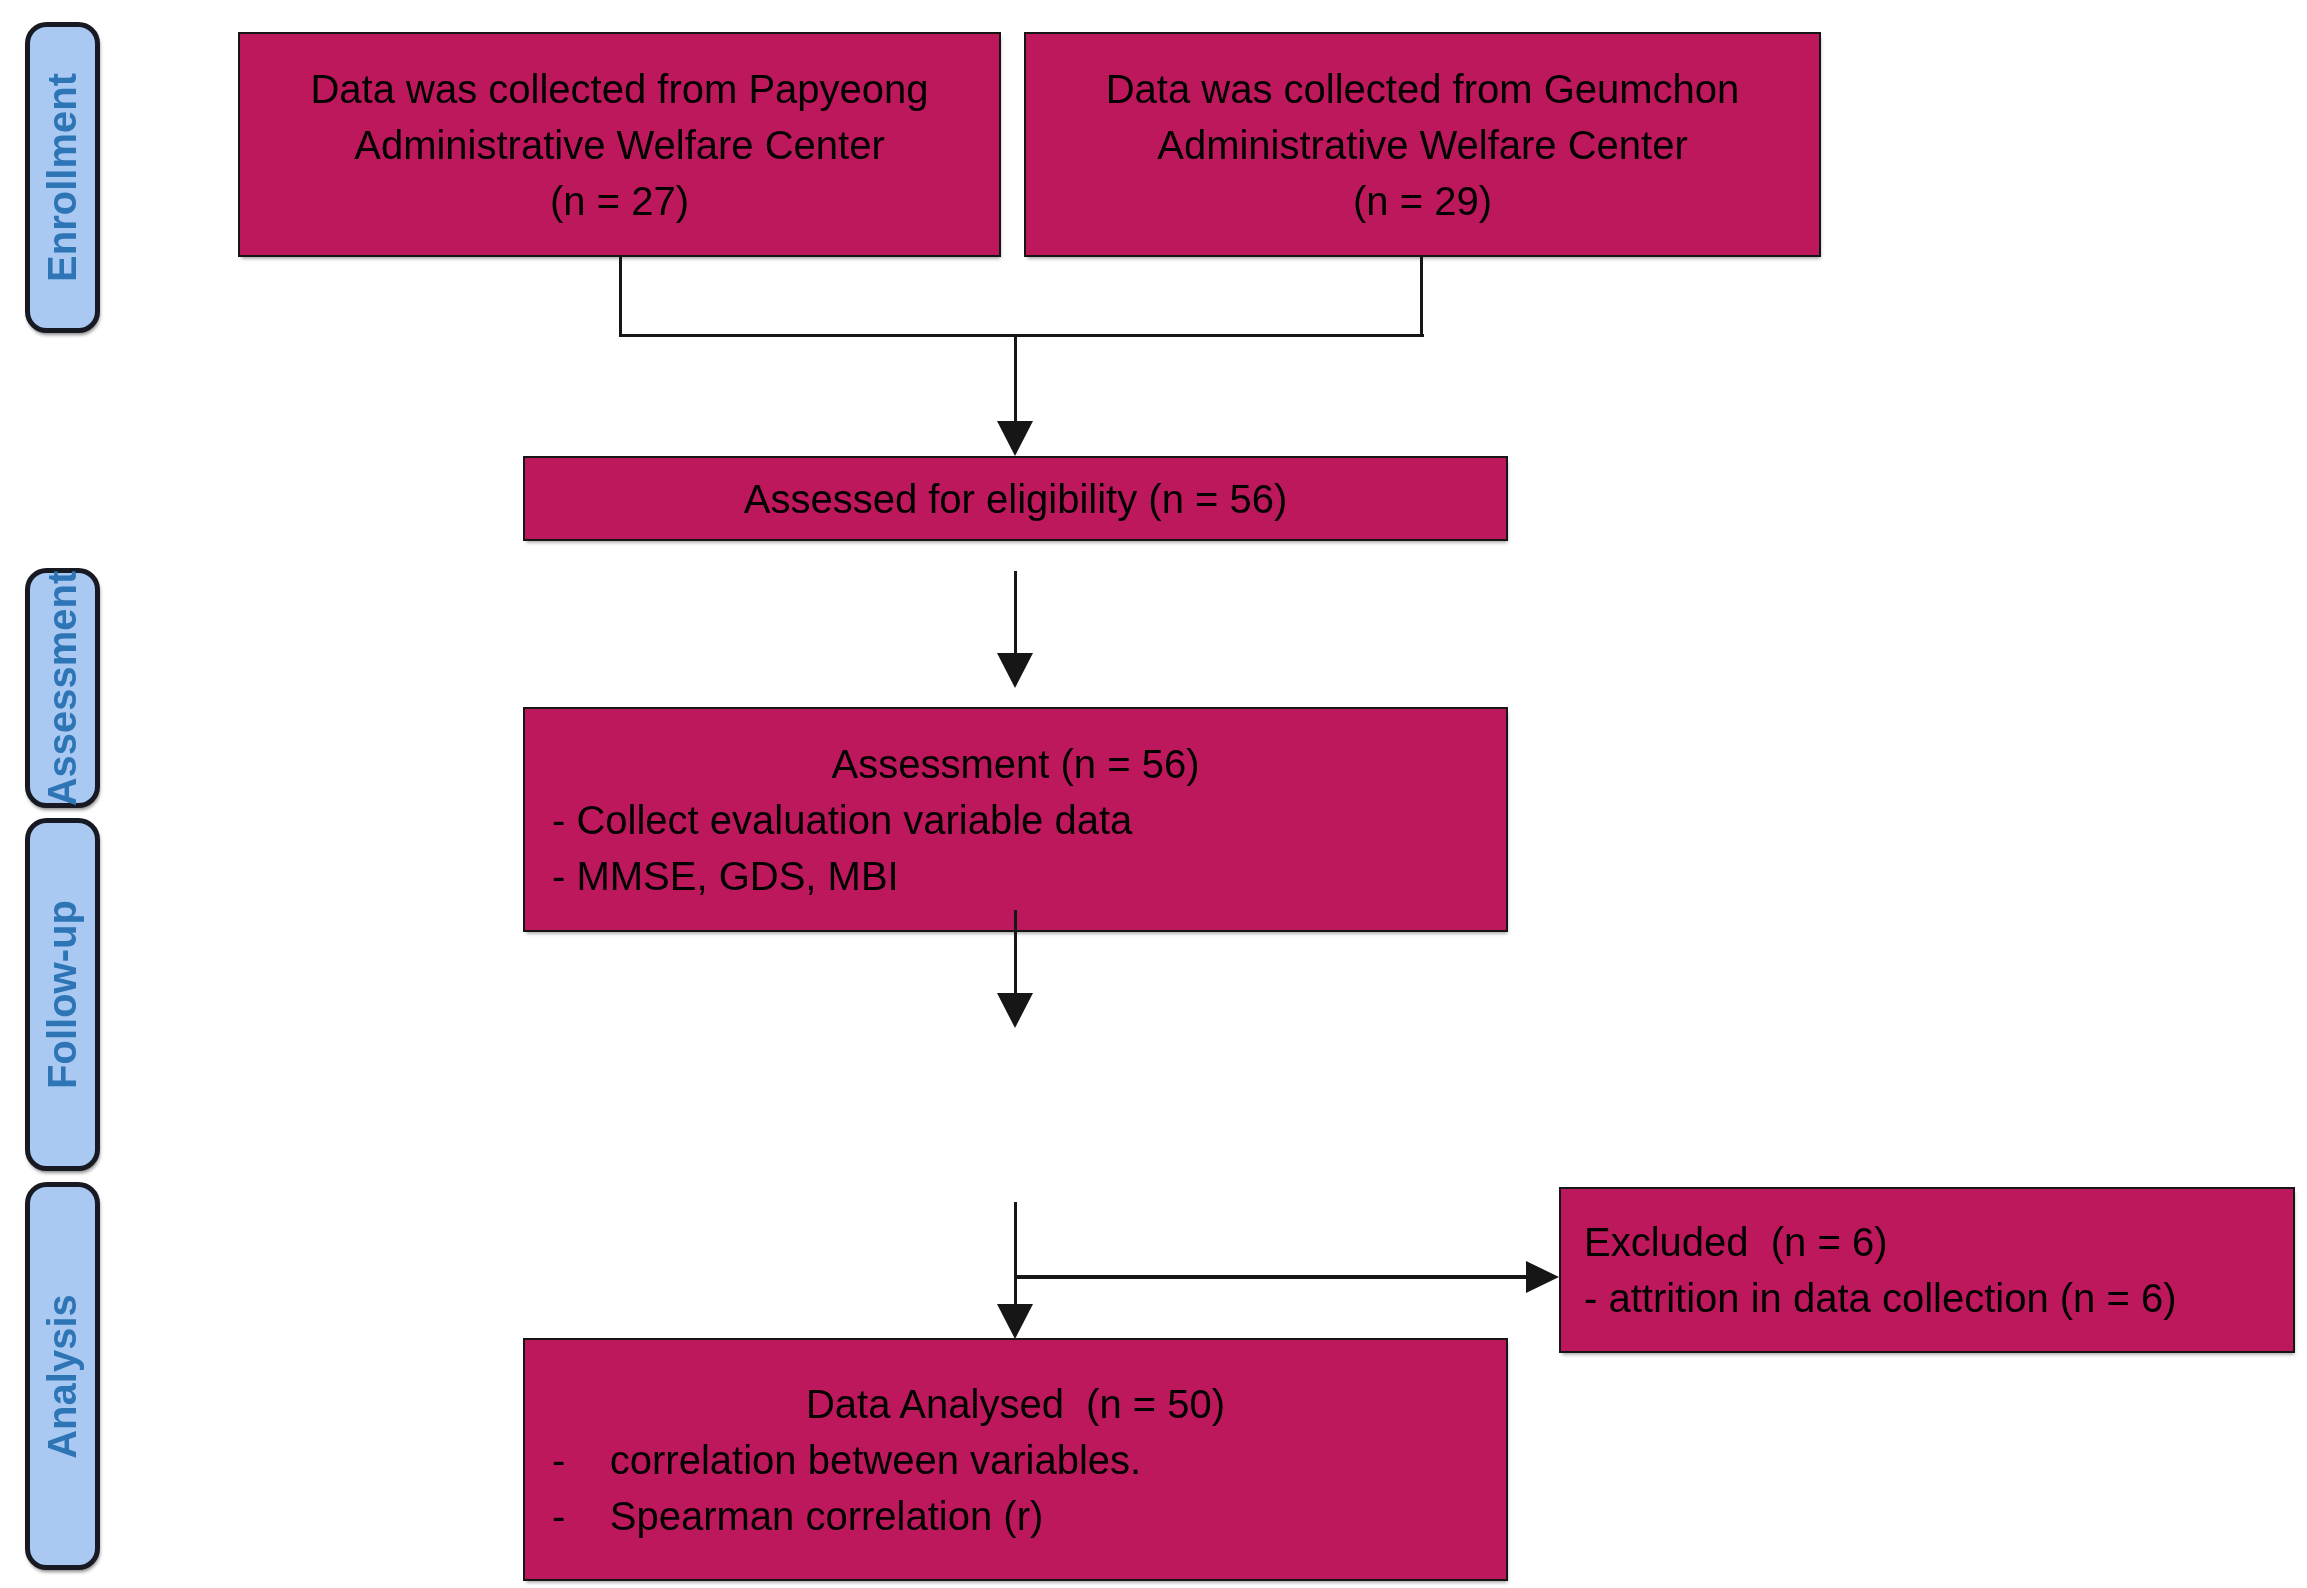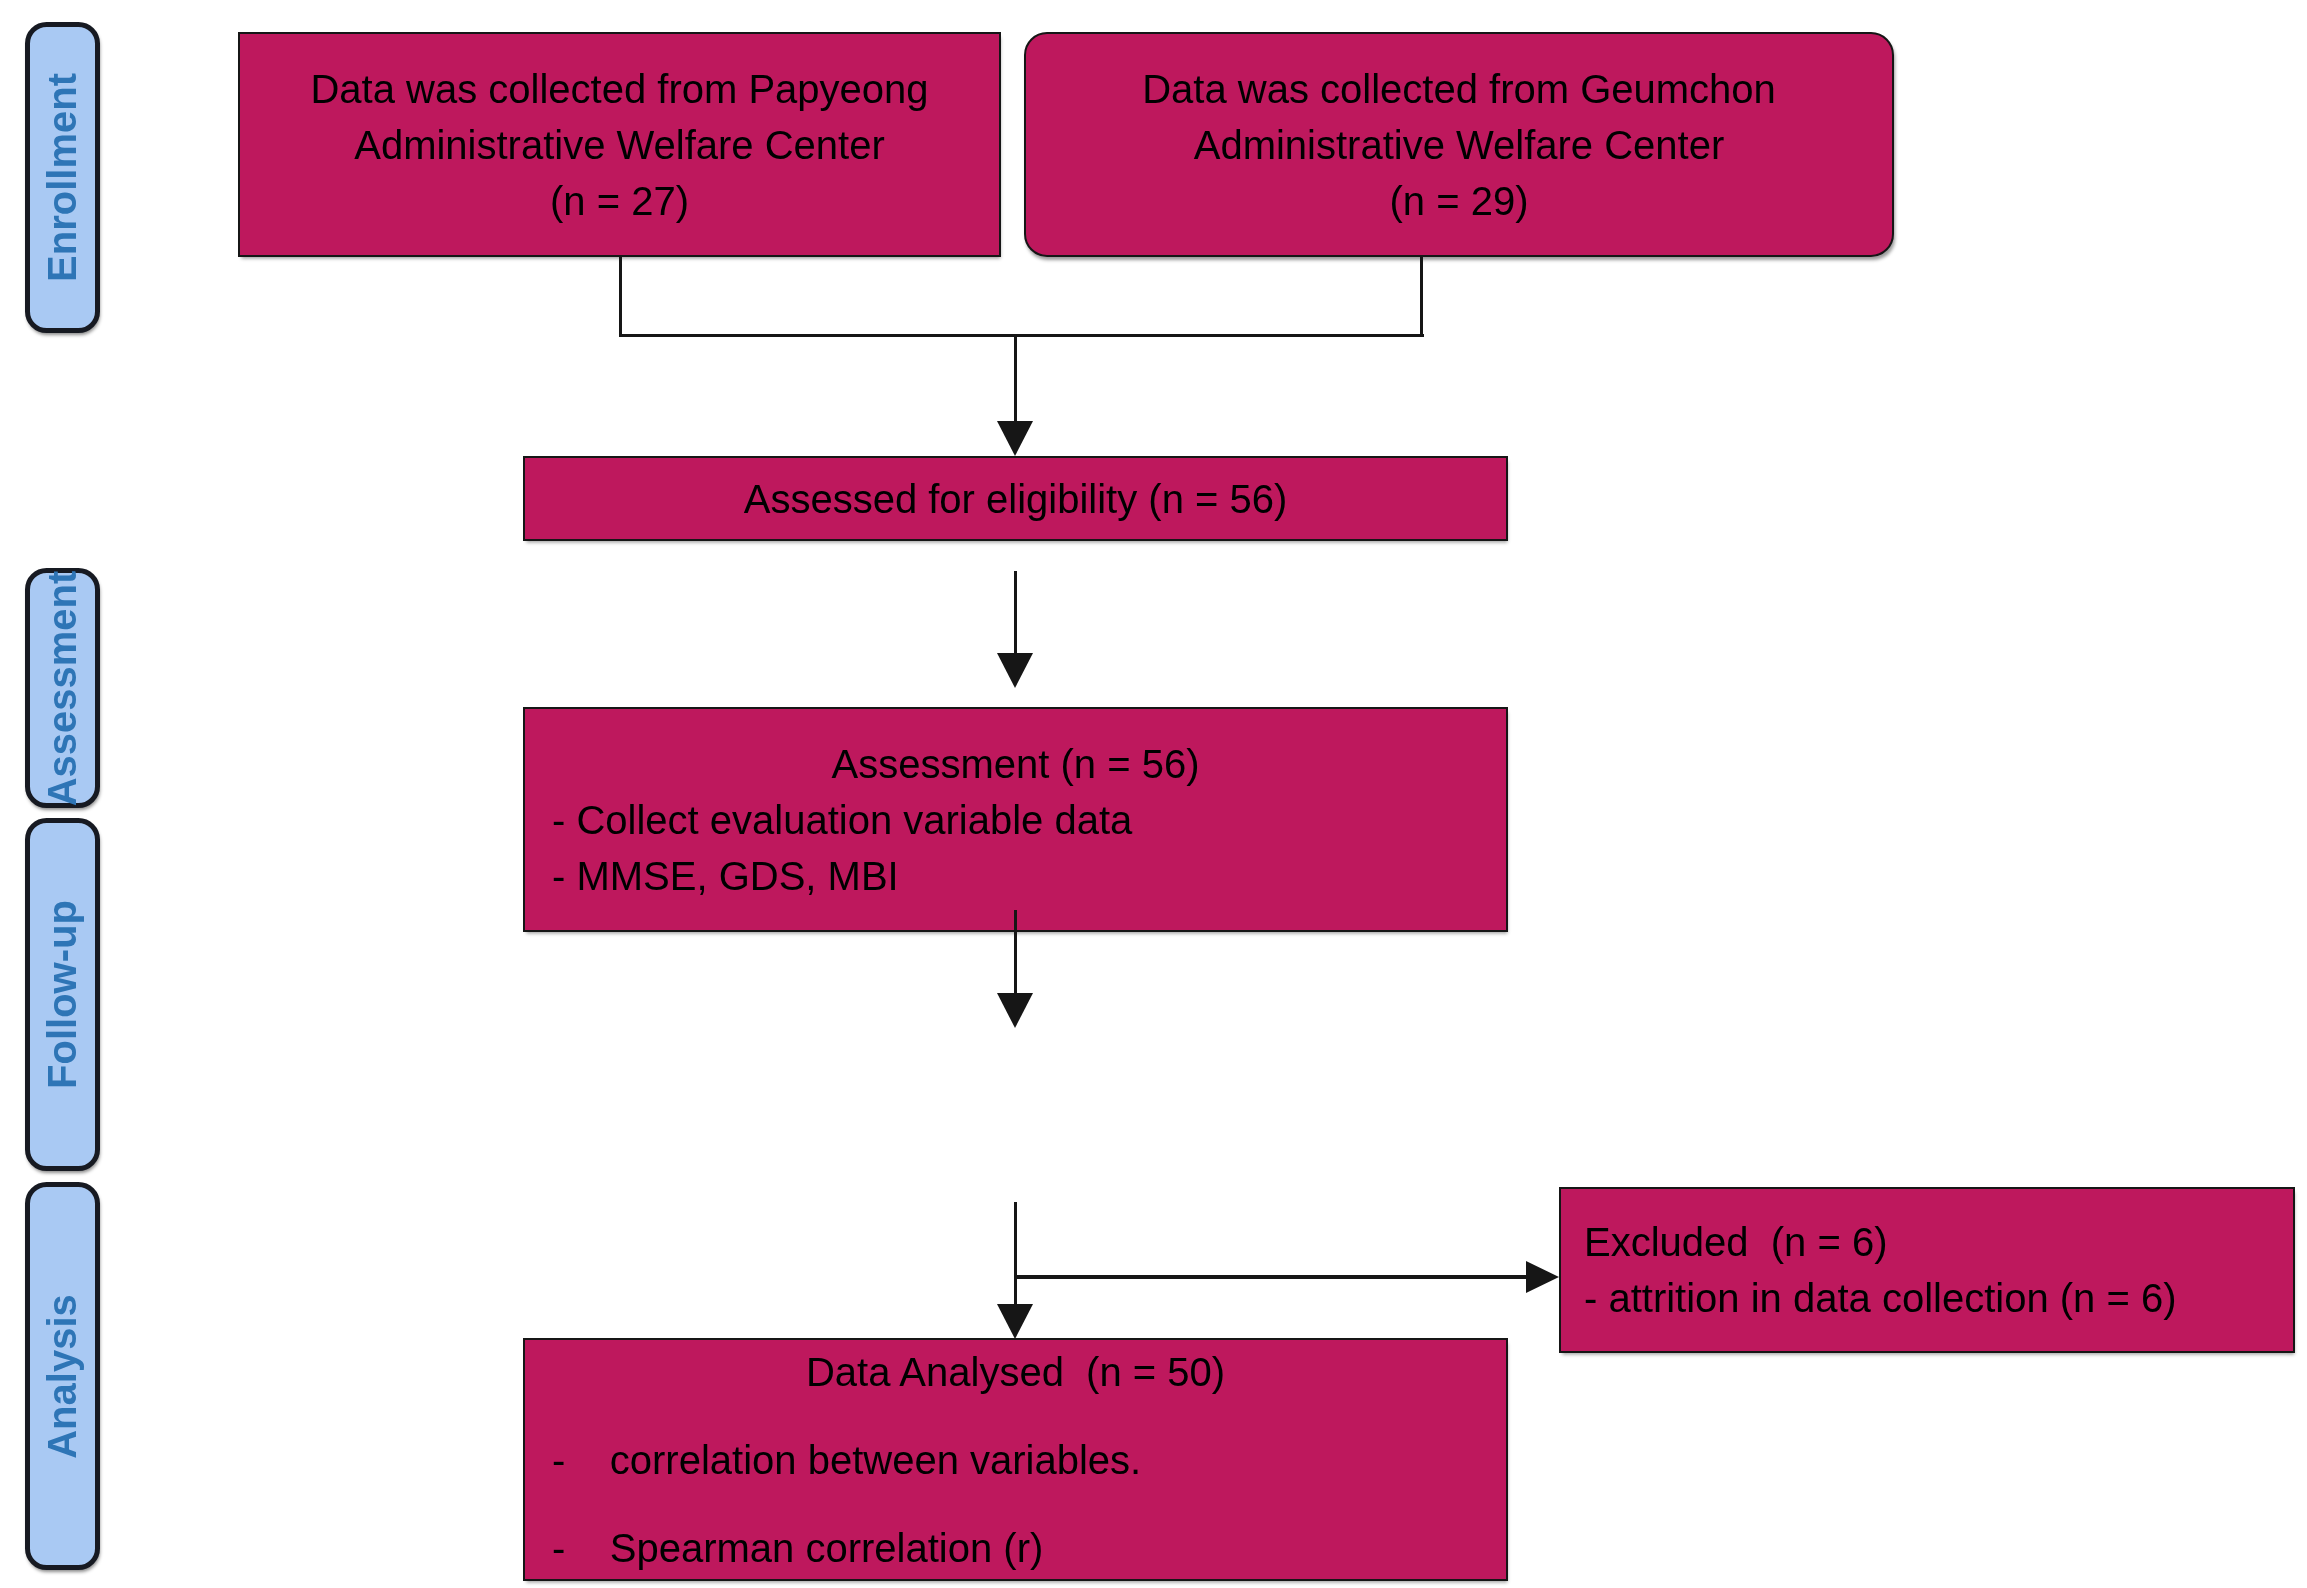--- a/index.html
+++ b/index.html
@@ -79,21 +79,21 @@
   <div class="stage" style="left:25px; top:1182px; width:75px; height:388px;">
     <span>Analysis</span>
   </div>
 
   <div class="fbox" style="left:238px; top:32px; width:763px; height:225px;">
     <div class="t center">Data was collected from Papyeong</div>
     <div class="t center">Administrative Welfare Center</div>
     <div class="t center">(n = 27)</div>
   </div>
 
-  <div class="fbox" style="left:1024px; top:32px; width:870px; height:225px;border-radius:23px;">
+  <div class="fbox" style="left:1024px; top:32px; width:797px; height:225px;">
     <div class="t center">Data was collected from Geumchon</div>
     <div class="t center">Administrative Welfare Center</div>
     <div class="t center">(n = 29)</div>
   </div>
 
   <div class="line" style="left:619px; top:256px; width:2.9px; height:81px;"></div>
   <div class="line" style="left:1420px; top:256px; width:2.9px; height:81px;"></div>
   <div class="line" style="left:619px; top:334px; width:805px; height:2.9px;"></div>
   <div class="line" style="left:1014px; top:334px; width:2.9px; height:90px;"></div>
   <div class="arrow-down" style="left:997px; top:421px;"></div>
@@ -118,20 +118,20 @@
   <div class="line" style="left:1014px; top:1202px; width:2.9px; height:104px;"></div>
   <div class="line" style="left:1014px; top:1275px; width:512px; height:3.6px;"></div>
   <div class="arrow-right" style="left:1526px; top:1261px;"></div>
   <div class="arrow-down" style="left:997px; top:1304px;"></div>
 
   <div class="fbox" style="left:1559px; top:1187px; width:736px; height:166px;">
     <div class="t left-lg">Excluded  (n = 6)</div>
     <div class="t left-lg">- attrition in data collection (n = 6)</div>
   </div>
 
-  <div class="fbox" style="left:523px; top:1338px; width:985px; height:243px;gap:32px;">
+  <div class="fbox" style="left:523px; top:1338px; width:985px; height:243px;">
     <div class="t center">Data Analysed  (n = 50)</div>
     <div class="t left">-    correlation between variables.</div>
     <div class="t left">-    Spearman correlation (r)</div>
   </div>
 
 </div>
 
 
 </body></html>

